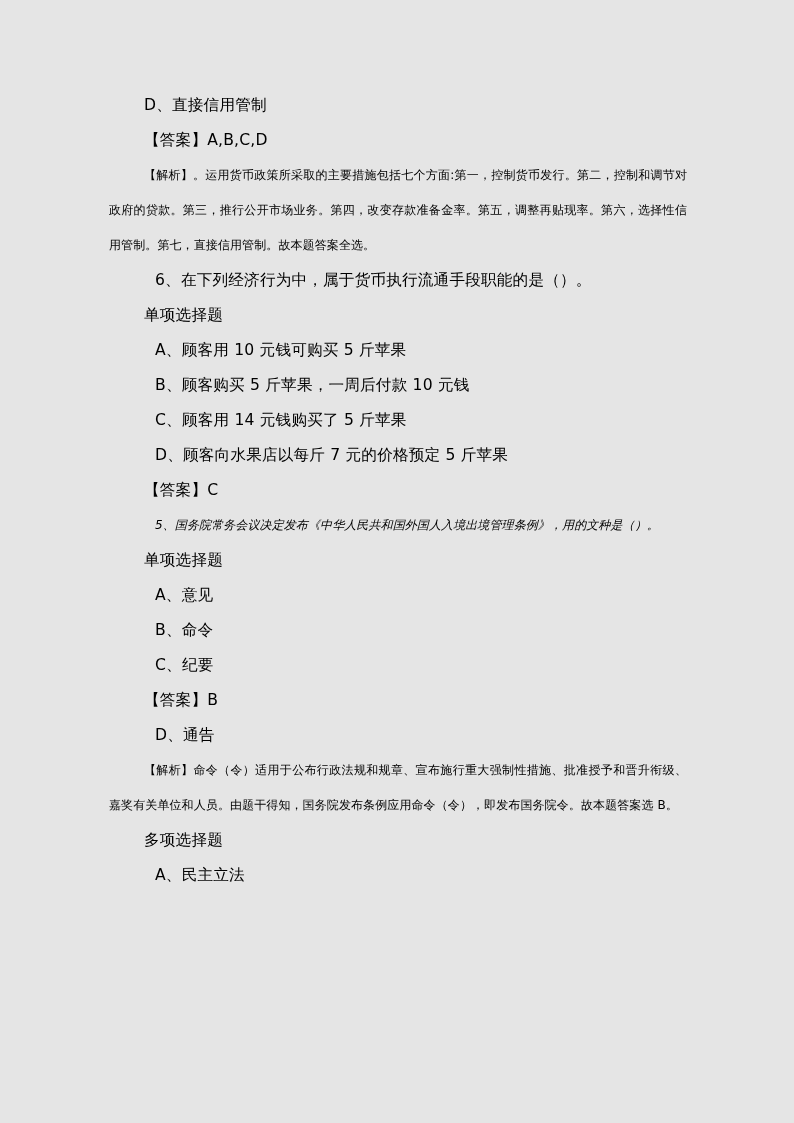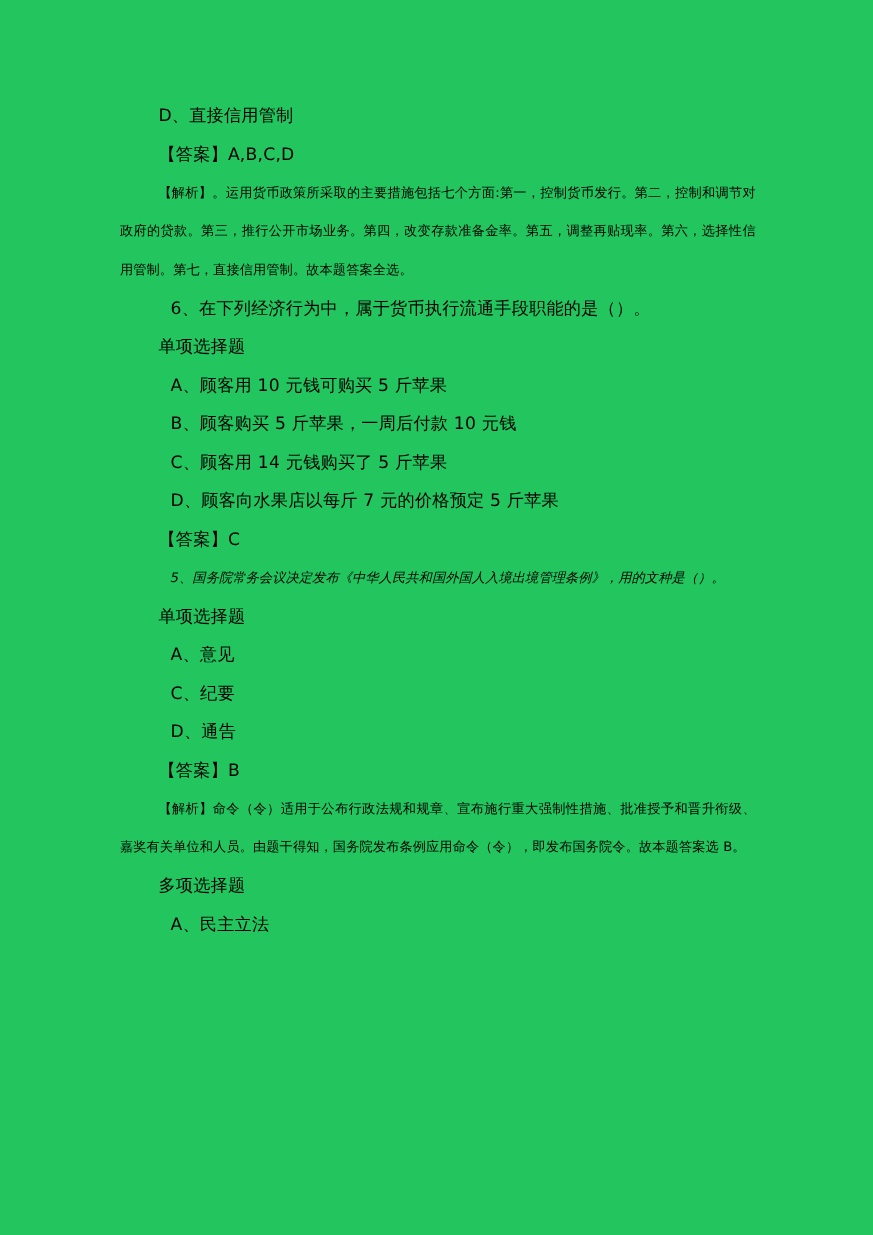--- a/index.html
+++ b/index.html
@@ -8,21 +8,21 @@
     background: #ffffff;
   }
   body {
     font-family: "DejaVu Sans", "Liberation Sans", sans-serif;
     color: #000000;
   }
   #page {
     position: relative;
     width: 794px;
     height: 1123px;
-    background: #22c55e;
+    background: #e5e5e5;
     overflow: hidden;
   }
   #content {
     position: absolute;
     left: 109px;
     top: 88px;
     width: 578px;
   }
   .line {
     font-size: 15.6px;
@@ -70,26 +70,27 @@
 
     <div class="line ind1">【答案】C</div>
 
 
     <div class="para ind-first-2">5、国务院常务会议决定发布《中华人民共和国外国人入境出境管理条例》，用的文种是（）。</div>
 
     <div class="line ind1">单项选择题</div>
 
     <div class="line ind2">A、意见</div>
 
+    <div class="line ind2">B、命令</div>
 
     <div class="line ind2">C、纪要</div>
 
+    <div class="line ind1">【答案】B</div>
+
     <div class="line ind2">D、通告</div>
-
-    <div class="line ind1">【答案】B</div>
 
     <div class="para ind-first">【解析】命令（令）适用于公布行政法规和规章、宣布施行重大强制性措施、批准授予和晋升衔级、嘉奖有关单位和人员。由题干得知，国务院发布条例应用命令（令），即发布国务院令。故本题答案选 B。</div>
 
 
     <div class="line ind1">多项选择题</div>
 
     <div class="line ind2">A、民主立法</div>
 
   </div>
 </div>

